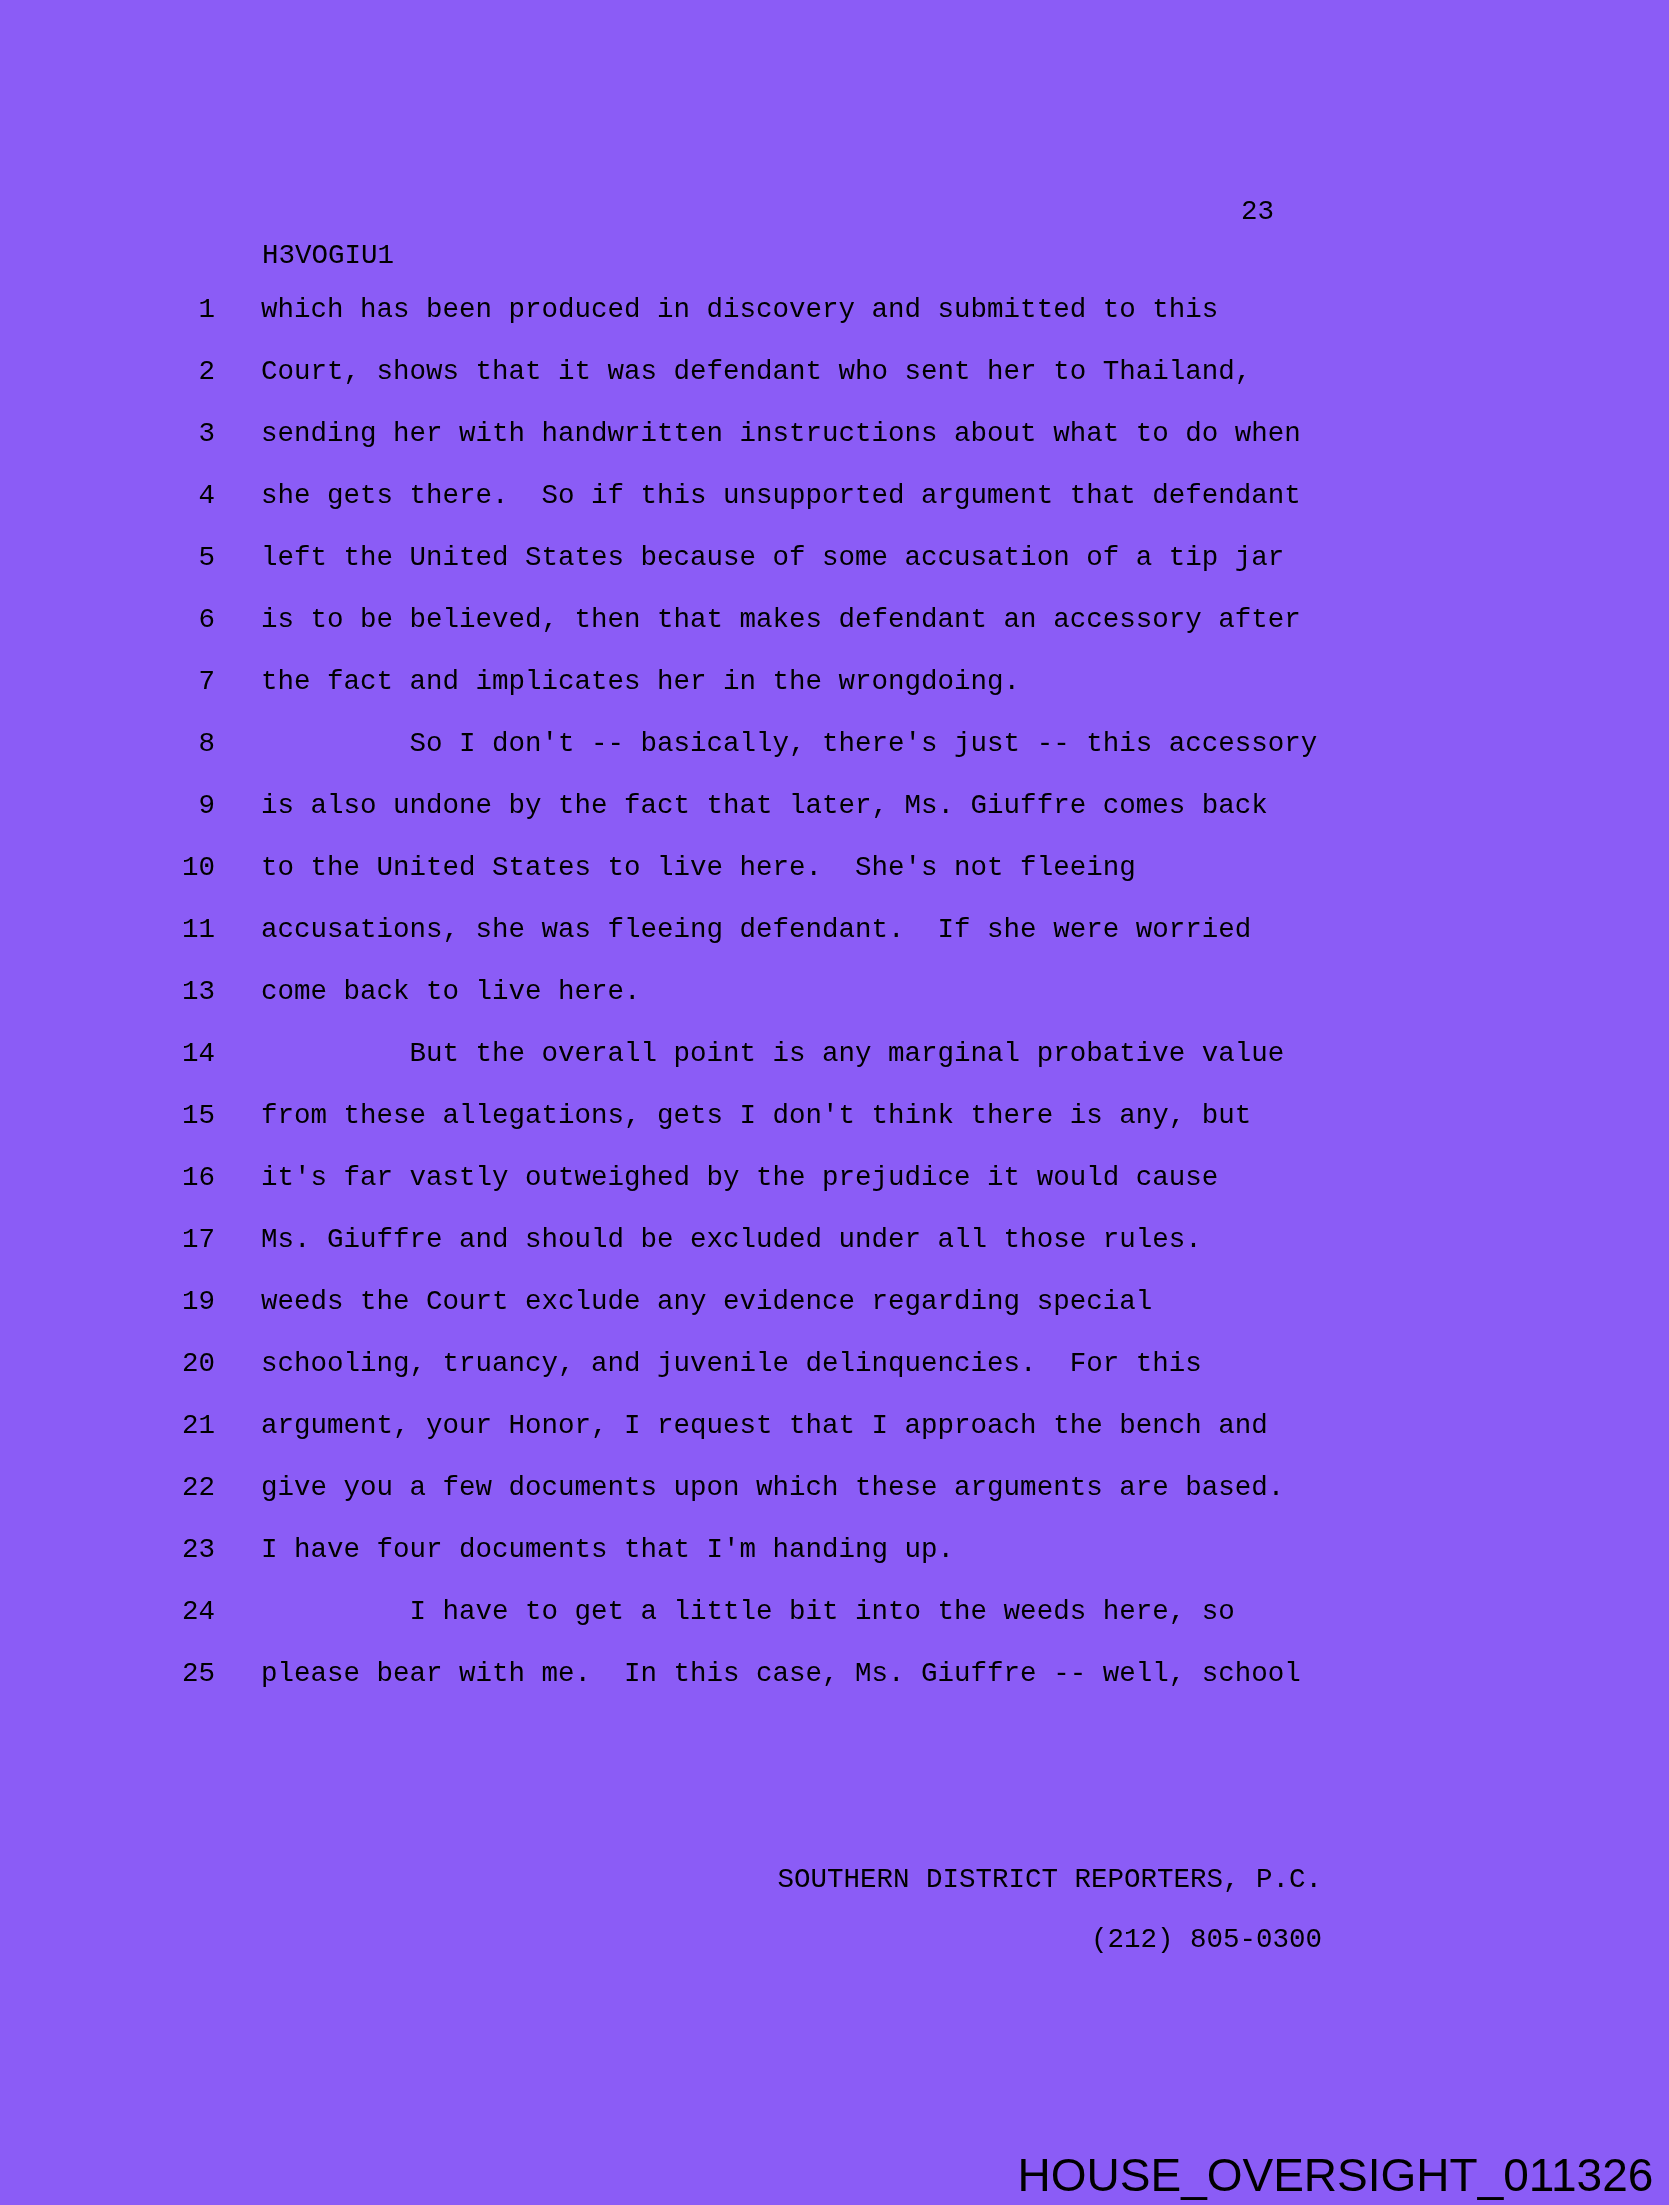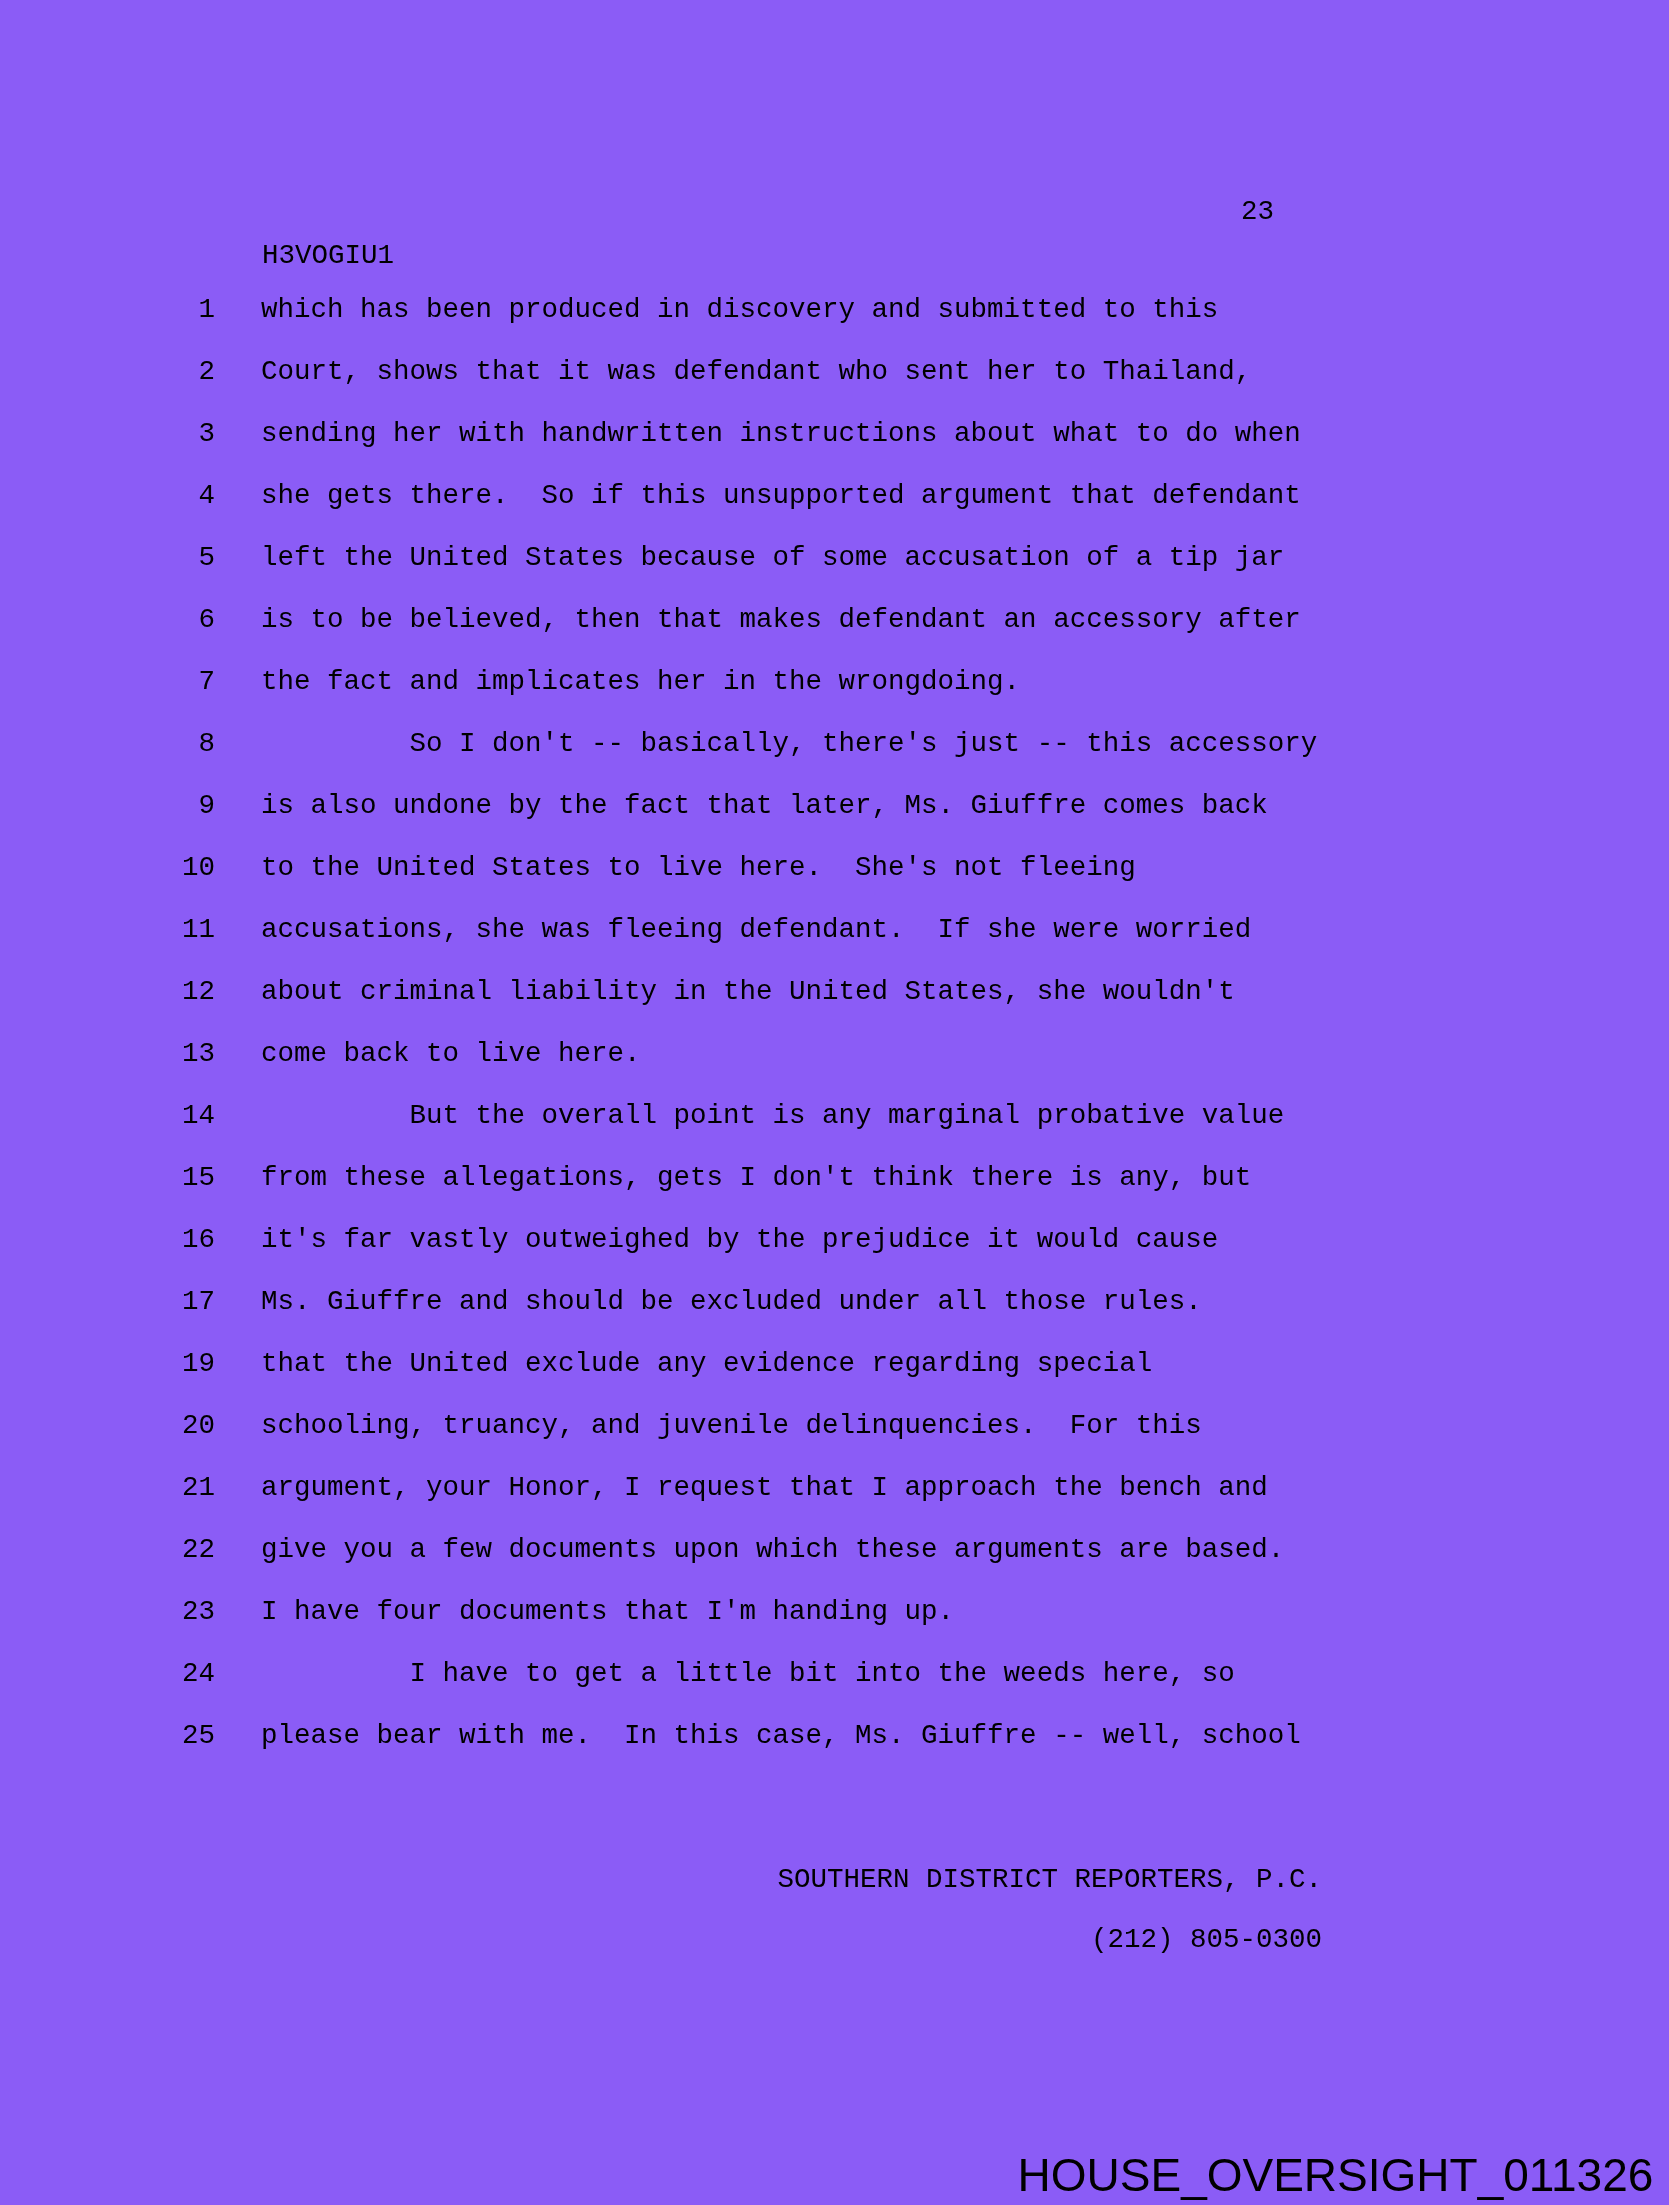--- a/index.html
+++ b/index.html
@@ -119,24 +119,20 @@
       </div>
     <div class="line">
         <span class="num">10</span>
         <span class="text">to the United States to live here.  She's not fleeing</span>
       </div>
     <div class="line">
         <span class="num">11</span>
         <span class="text">accusations, she was fleeing defendant.  If she were worried</span>
       </div>
     <div class="line">
-        <span class="num">12</span>
-        <span class="text">about criminal liability in the United States, she wouldn't</span>
-      </div>
-    <div class="line">
         <span class="num">13</span>
         <span class="text">come back to live here.</span>
       </div>
     <div class="line">
         <span class="num">14</span>
         <span class="text">         But the overall point is any marginal probative value</span>
       </div>
     <div class="line">
         <span class="num">15</span>
         <span class="text">from these allegations, gets I don't think there is any, but</span>
@@ -144,21 +140,21 @@
     <div class="line">
         <span class="num">16</span>
         <span class="text">it's far vastly outweighed by the prejudice it would cause</span>
       </div>
     <div class="line">
         <span class="num">17</span>
         <span class="text">Ms. Giuffre and should be excluded under all those rules.</span>
       </div>
     <div class="line">
         <span class="num">19</span>
-        <span class="text">that the United exclude any evidence regarding special</span>
+        <span class="text">weeds the Court exclude any evidence regarding special</span>
       </div>
     <div class="line">
         <span class="num">20</span>
         <span class="text">schooling, truancy, and juvenile delinquencies.  For this</span>
       </div>
     <div class="line">
         <span class="num">21</span>
         <span class="text">argument, your Honor, I request that I approach the bench and</span>
       </div>
     <div class="line">

